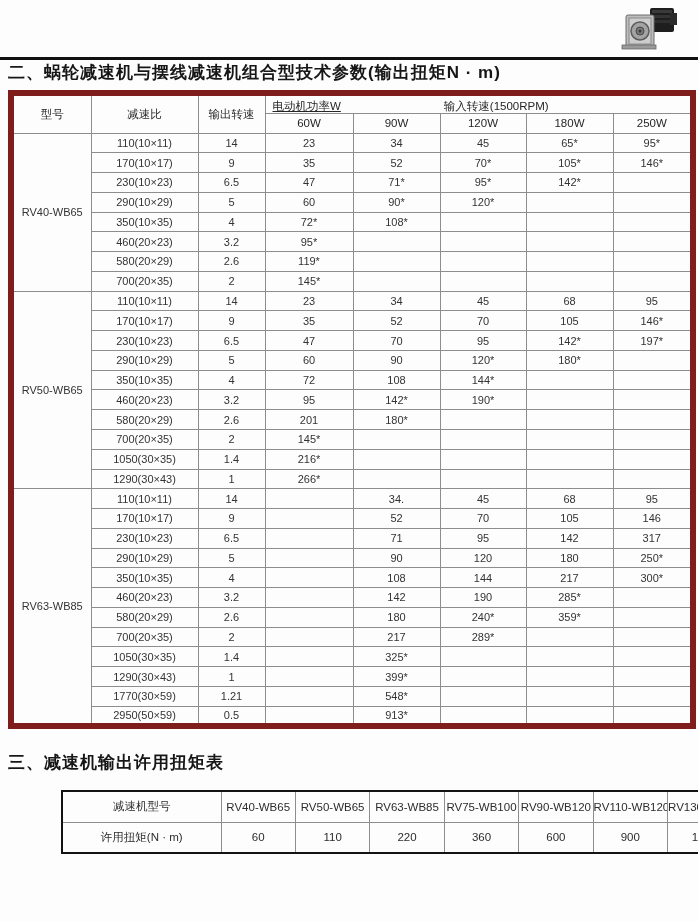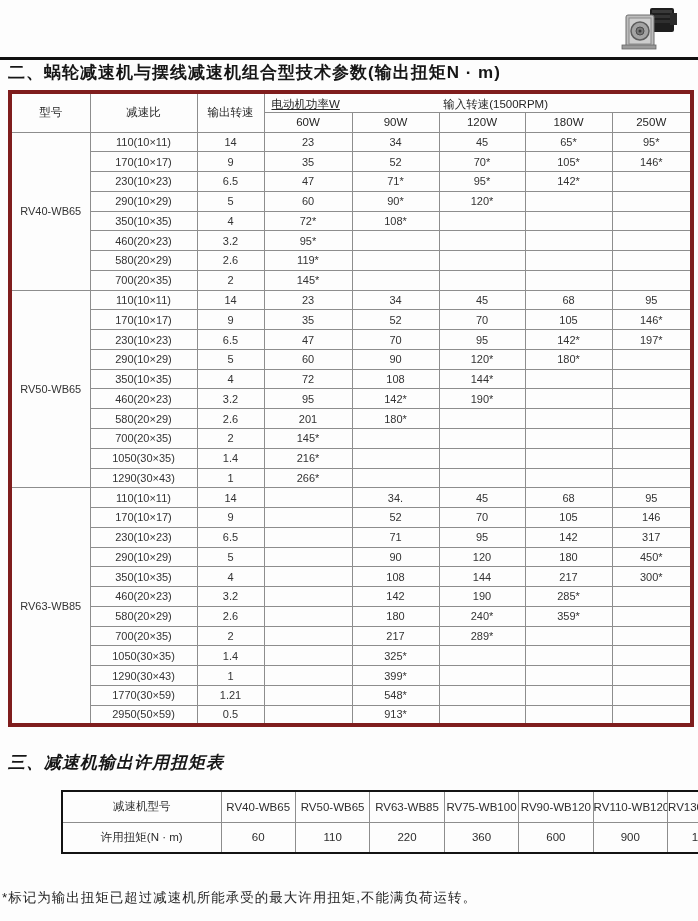--- a/index.html
+++ b/index.html
@@ -16,30 +16,30 @@
   .photo { position:absolute; top:5px; left:620px; width:60px; height:47px; }
 
   .top-rule { position:absolute; top:57px; left:0; width:698px; height:3px; background:#111; }
 
   .sec-title {
     position:absolute; left:8px; margin:0;
     font-size:17px; font-weight:bold; color:#161616;
     letter-spacing:1px; white-space:nowrap;
   }
   .title-2 { top:61px; }
-  .title-3 { top:751px;font-style:italic; }
+  .title-3 { top:751px; }
 
   table { border-collapse:collapse; table-layout:fixed; background:#fdfdfd; }
   td, th {
     border:1px solid #8d8d8d;
     font-weight:normal; text-align:center; vertical-align:middle;
     padding:0; overflow:hidden; white-space:nowrap;
   }
 
-  .spec-table { position:absolute; top:90px; left:8px; width:682px; border:4px solid #7f1d1d; }
+  .spec-table { position:absolute; top:90px; left:8px; width:682px; border:6px solid #7f1d1d; }
   .spec-table thead tr { height:20px; }
   .spec-table thead th { font-size:11.5px; color:#262626; }
   .spec-table tbody tr { height:19.77px; }
   .spec-table tbody td { font-size:11px; color:#333; }
   .spec-table td.model-cell { font-size:11px; color:#333; }
 
   .power-head { position:relative; }
   .power-head span { position:absolute; top:3px; font-size:11.5px; color:#262626; }
   .power-head .lbl-motor { left:7px;text-decoration:underline; }
   .power-head .lbl-input { left:42%; }
@@ -300,21 +300,21 @@
           <td>142</td>
           <td>317</td>
         </tr>
         <tr>
           <td>290(10×29)</td>
           <td>5</td>
           <td></td>
           <td>90</td>
           <td>120</td>
           <td>180</td>
-          <td>450*</td>
+          <td>250*</td>
         </tr>
         <tr>
           <td>350(10×35)</td>
           <td>4</td>
           <td></td>
           <td>108</td>
           <td>144</td>
           <td>217</td>
           <td>300*</td>
         </tr>
@@ -414,15 +414,14 @@
           <td>110</td>
           <td>220</td>
           <td>360</td>
           <td>600</td>
           <td>900</td>
           <td>1500</td>
         </tr>
       </tbody>
   </table>
 
-  <p class="footnote">*标记为输出扭矩已超过减速机所能承受的最大许用扭矩,不能满负荷运转。</p>
 
 </div>
 
 </body></html>

